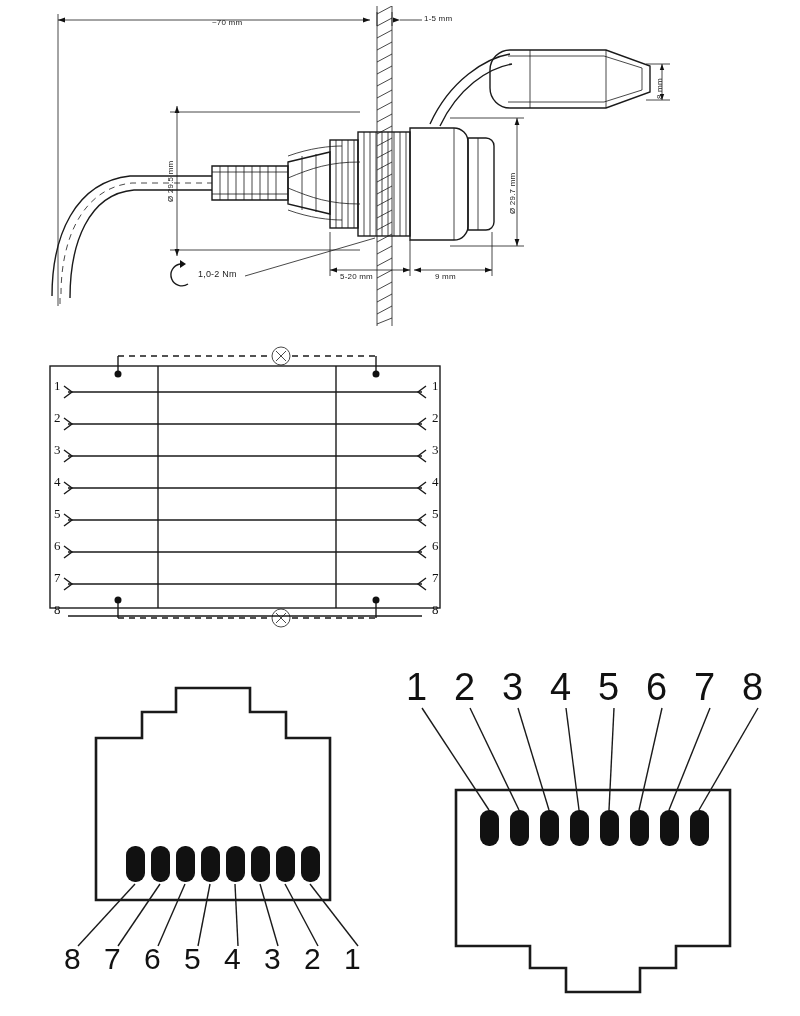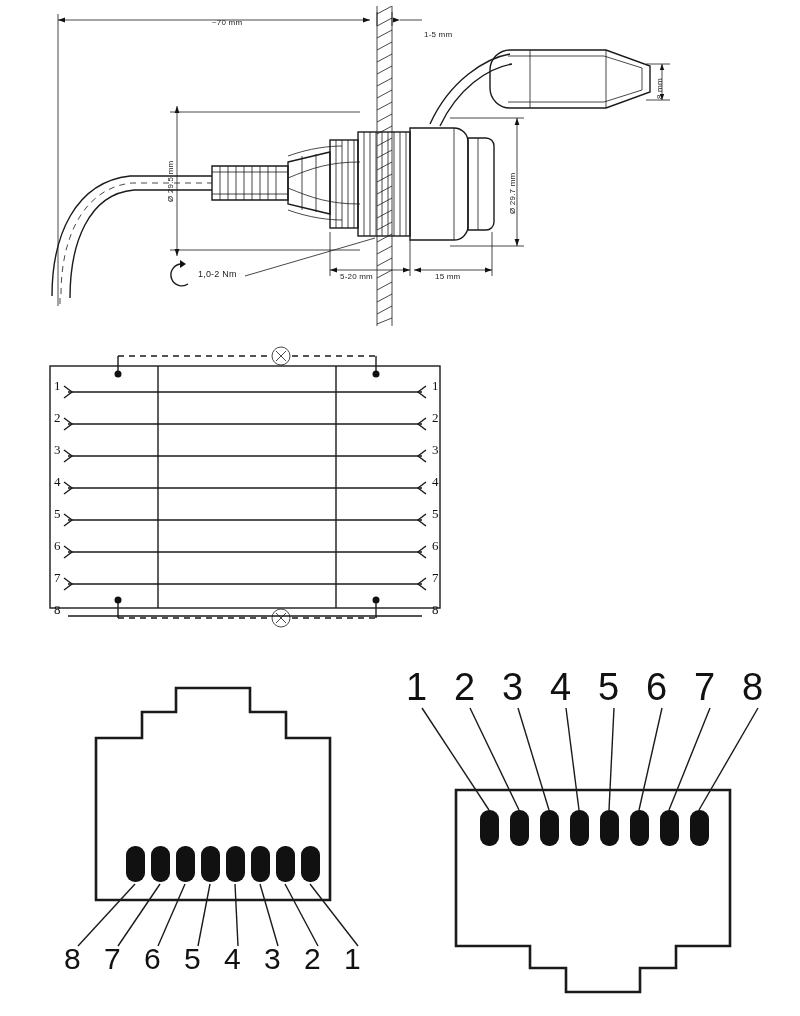--- a/index.html
+++ b/index.html
@@ -247,27 +247,27 @@
         <line class="ln thin" x1="462" y1="226" x2="462" y2="270"></line>
       </g>
 
       <g>
         <path class="ln thin" d="M258,172 C282,162 300,156 330,156"></path>
         <path class="ln thin" d="M258,182 C282,192 300,198 330,198"></path>
       </g>
     </svg>
 
     <div class="dim-label" style="left:162px; top:12px;margin-left:20px;">~70 mm</div>
-    <div class="dim-label" style="left:394px; top:8px;margin-top:16px;">1-5 mm</div>
+    <div class="dim-label" style="left:394px; top:8px;">1-5 mm</div>
     <div class="dim-label vert" style="left:136px; top:196px;">Ø 29.5 mm</div>
     <div class="dim-label vert" style="left:478px; top:208px;">Ø 29.7 mm</div>
     <div class="dim-label vert" style="left:625px; top:93px;">8 mm</div>
     <div class="dim-label" style="left:168px; top:263px; font-size:9px;">1,0-2 Nm</div>
     <div class="dim-label" style="left:310px; top:266px;">5-20 mm</div>
-    <div class="dim-label" style="left:405px; top:266px;">15 mm</div>
+    <div class="dim-label" style="left:405px; top:266px;">9 mm</div>
   </div>
 
   <div class="panel" id="wiring">
     <svg width="420" height="300" viewBox="0 0 420 300">
 
       <rect class="ln med nofill" x="10" y="26" width="390" height="242"></rect>
 
       <g>
         <line class="ln med dash2" x1="78" y1="16" x2="230" y2="16"></line>
         <line class="ln med dash2" x1="252" y1="16" x2="336" y2="16"></line>

